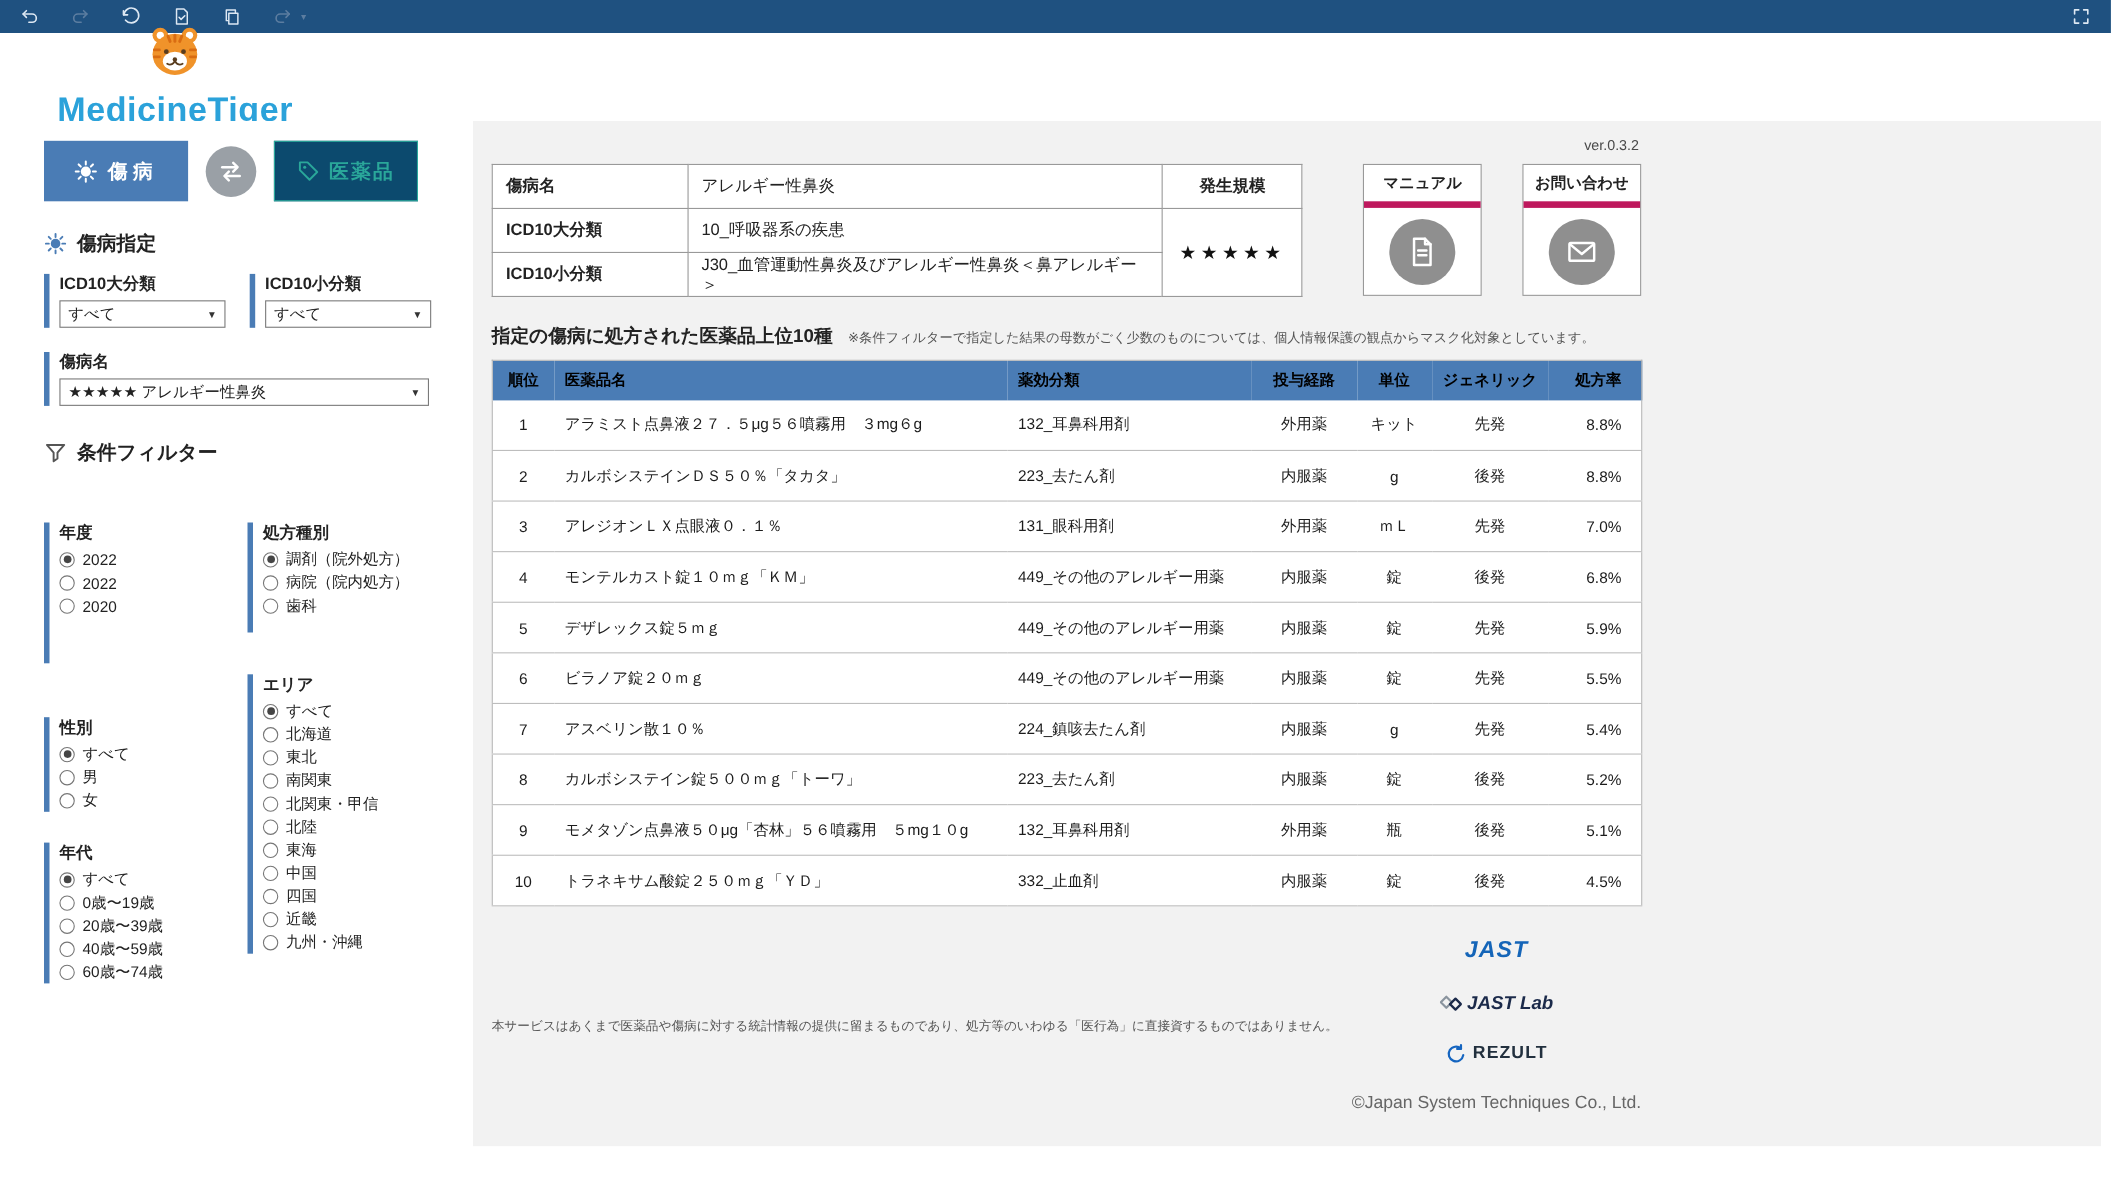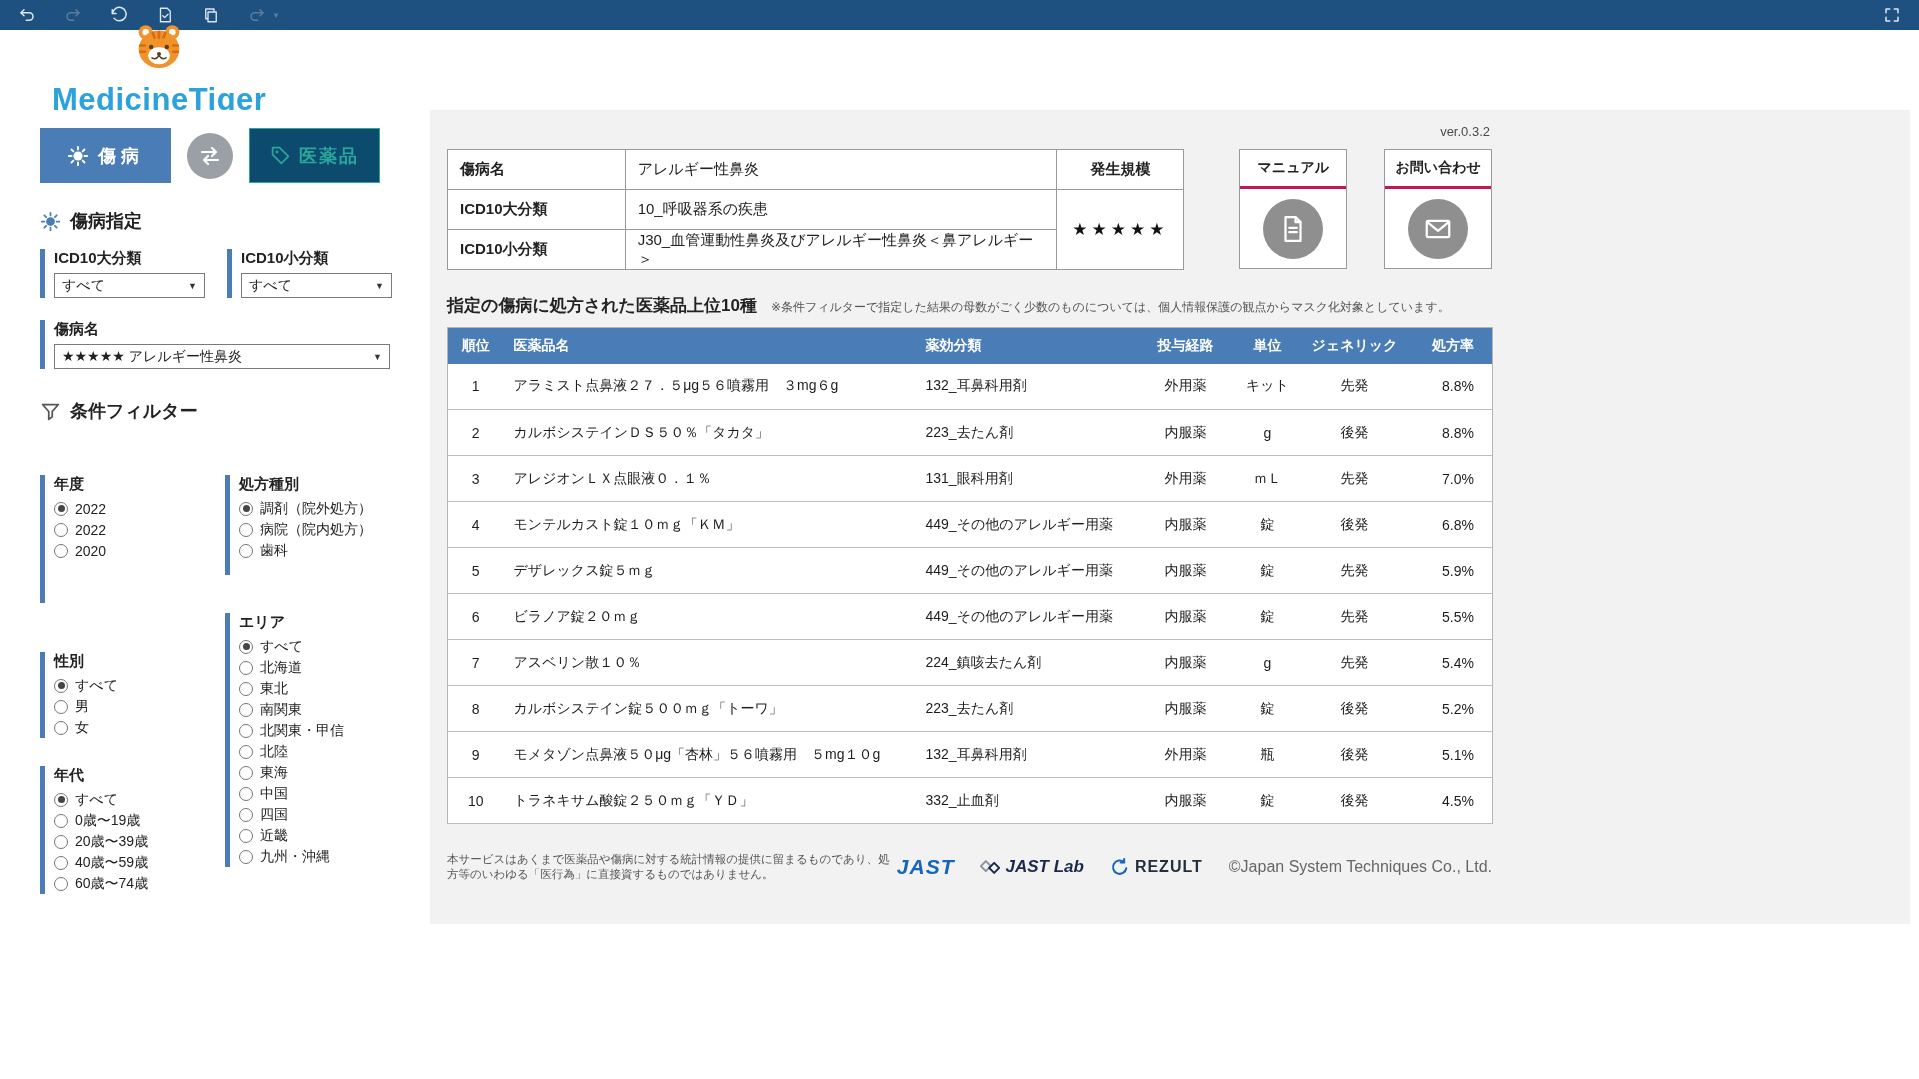--- a/index.html
+++ b/index.html
@@ -72,45 +72,45 @@
   table.info-table { border-collapse:collapse; background:#fff; }
   table.info-table td { border:1px solid #999; height:40px; font-size:15px; padding:0 12px; }
   table.info-table td.lbl { font-weight:bold; width:178px; }
   table.info-table td.val { width:433px; }
   table.info-table td.scale-h { width:127px; text-align:center; }
   table.info-table td.stars { text-align:center; font-size:17px; letter-spacing:4px; color:#111; }
 
   .tool-box { width:108px; height:120px; background:#fff; border:1px solid #999; cursor:pointer; }
   .tool-box.manual { margin-left:55px; }
   .tool-box.contact { margin-left:37px; }
-  .tool-box-title { height:39px; border-bottom:3px solid #be185d; display:flex; align-items:center; justify-content:center;
+  .tool-box-title { height:39px; border-bottom:6px solid #be185d; display:flex; align-items:center; justify-content:center;
     font-size:14px; font-weight:bold; }
   .tool-box-body { height:80px; display:flex; align-items:center; justify-content:center; }
   .tool-circle { width:60px; height:60px; border-radius:50%; background:#8f8f8f; display:flex; align-items:center; justify-content:center; }
   .tool-circle svg { width:30px; height:30px; }
 
   .table-title-row { display:flex; align-items:baseline; margin-top:24px; margin-bottom:10px; }
   .table-title { font-size:17px; font-weight:bold; }
   .table-note { font-size:12px; color:#555; margin-left:14px; }
 
   table.med-table { border-collapse:collapse; width:1045px; background:#fff; border:1px solid #b5b5b5; table-layout:fixed; }
-  table.med-table th { background:#4a7cb5; color:#ffffff; font-size:14px; font-weight:bold; height:36px; padding:0 10px; }
+  table.med-table th { background:#4a7cb5; color:#000000; font-size:14px; font-weight:bold; height:36px; padding:0 10px; }
   table.med-table td { height:46px; font-size:14px; border-bottom:1px solid #bdbdbd; padding:0 10px; color:#1c1c1c; }
   .c0 { width:56px; text-align:center; }
   .c1 { width:412px; text-align:left; }
   .c2 { width:222px; text-align:left; }
   .c3 { width:96px; text-align:center; }
   .c4 { width:68px; text-align:center; }
   td.c4 { font-size:11px; }
   .c5 { width:106px; text-align:center; }
   .c6 { width:85px; text-align:right; padding-right:18px !important; }
 
   .footer-row { display:flex; align-items:center; margin-top:28px; }
   .footer-note { font-size:11.5px; color:#555; flex:1; }
-  .footer-logos { display:flex; align-items:center; gap:26px; }
+  .footer-logos { display:flex; align-items:center; gap:26px;flex-direction:column; }
   .logo-jast { font-size:21px; font-weight:bold; font-style:italic; color:#1565b8; letter-spacing:1px; }
   .logo-jastlab { display:flex; align-items:center; gap:5px; font-size:17px; font-weight:bold; font-style:italic; color:#1b2a4a; }
   .logo-jastlab svg { width:20px; height:20px; }
   .logo-rezult { display:flex; align-items:center; gap:5px; font-size:16px; font-weight:bold; color:#22303e; letter-spacing:1px; }
   .logo-rezult svg { width:20px; height:20px; color:#1565c0; }
   .copyright { font-size:16px; color:#666; }
 </style>
 </head>
 <body>
 

